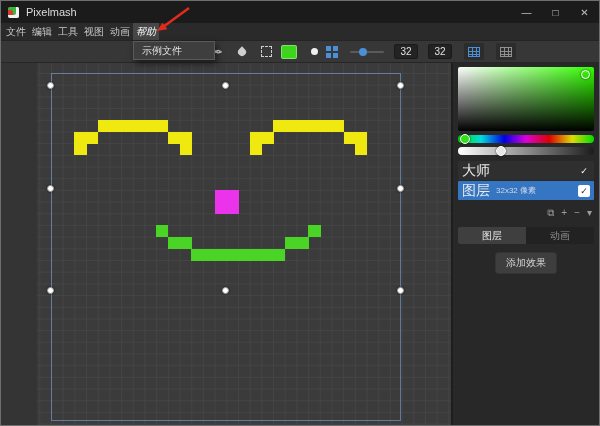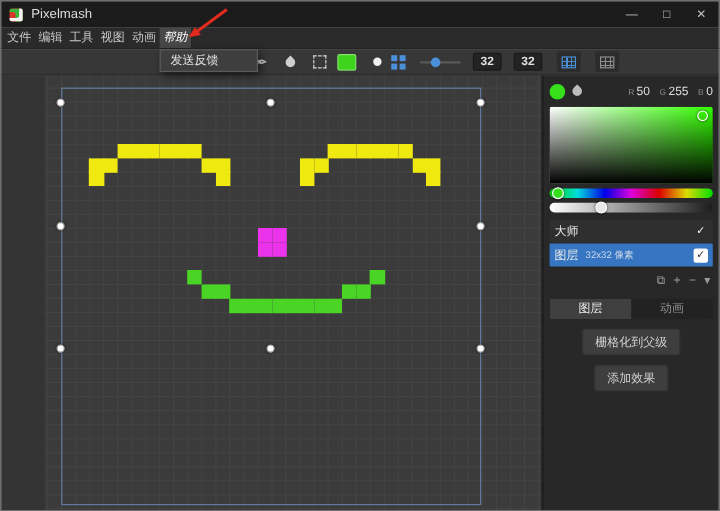--- a/index.html
+++ b/index.html
@@ -34,21 +34,21 @@
   .marquee-icon { width:11px; height:11px; border:1px dashed #cfcfcf; }
   .swatch { width:16px; height:14px; border-radius:2px; border:1px solid rgba(255,255,255,.35); }
   .dot-icon { width:7px; height:7px; border-radius:50%; background:#f0f0f0; margin-left:8px; }
   .transform-icon { width:12px; height:12px; position:relative; margin-left:2px; }
   .transform-icon i { position:absolute; width:5px; height:5px; background:#4a90d9; left:0; top:0;
                       box-shadow:7px 0 0 #4a90d9, 0 7px 0 #4a90d9, 7px 7px 0 #4a90d9; }
   .slider { width:34px; height:14px; position:relative; margin-left:6px; }
   .slider .track { position:absolute; left:0; right:0; top:6px; height:2px; background:#5a5a5a; border-radius:1px; }
   .slider .thumb { position:absolute; left:9px; top:3px; width:8px; height:8px; border-radius:50%; background:#4a90d9; }
   .spin { width:24px; height:15px; background:#232323; border:1px solid #1a1a1a; border-radius:2px;
-          color:#e2e2e2; font-size:10px; text-align:center; line-height:13px; margin-left:4px;font-weight:bold; }
+          color:#e2e2e2; font-size:10px; text-align:center; line-height:13px; margin-left:4px; }
   .icon-btn { width:20px; height:17px; background:#2c2c2c; border-radius:2px; display:flex;
               align-items:center; justify-content:center; margin-left:6px; }
   .grid-glyph { width:12px; height:10px; border:1px solid #4a90d9;
       background-image:linear-gradient(to right, transparent 3px, #4a90d9 3px, #4a90d9 4px, transparent 4px, transparent 7px, #4a90d9 7px, #4a90d9 8px, transparent 8px),
                        linear-gradient(to bottom, transparent 3px, #4a90d9 3px, #4a90d9 4px, transparent 4px, transparent 6px, #4a90d9 6px, #4a90d9 7px, transparent 7px); }
   .grid-glyph.gray { border-color:#8f8f8f;
       background-image:linear-gradient(to right, transparent 3px, #8f8f8f 3px, #8f8f8f 4px, transparent 4px, transparent 7px, #8f8f8f 7px, #8f8f8f 8px, transparent 8px),
                        linear-gradient(to bottom, transparent 3px, #8f8f8f 3px, #8f8f8f 4px, transparent 4px, transparent 6px, #8f8f8f 6px, #8f8f8f 7px, transparent 7px); }
 
   
@@ -86,21 +86,21 @@
   .hue-indicator { position:absolute; left:2px; top:-1px; width:10px; height:10px; border-radius:50%;
                    border:1.5px solid #fff; box-shadow:0 0 2px rgba(0,0,0,.8); }
   .light-bar { height:8px; border-radius:4px; position:relative;
       background:linear-gradient(to right,#ffffff,#1c1c1c); }
   .light-indicator { position:absolute; left:28%; top:-1px; width:10px; height:10px; border-radius:50%;
                      background:#e8e8e8; border:1.5px solid #fff; box-shadow:0 0 2px rgba(0,0,0,.8); }
   .layers-list { margin-top:2px; }
   .layer-row { height:19px; display:flex; align-items:center; padding:0 4px; background:#2f2f2f;
                margin-bottom:1px; border-radius:1px; }
   .layer-row.selected { background:#3575c2; }
-  .layer-name { font-size:10px; color:#e9e9e9;font-family:Liberation Mono, monospace; }
+  .layer-name { font-size:14px; color:#e9e9e9;font-family:Liberation Mono, monospace; }
   .layer-info { font-size:8px; color:#cfd9ea; margin-left:6px; }
   .layer-check { margin-left:auto; width:12px; height:12px; display:flex; align-items:center;
                  justify-content:center; font-size:9px; color:#ffffff; }
   .layer-check.boxed { background:#ffffff; color:#2b2b2b; border-radius:2px; }
   .actions-row { height:16px; display:flex; justify-content:flex-end; align-items:center; gap:7px;
                  padding-right:2px; }
   .action-btn { color:#9c9c9c; font-size:10px; line-height:16px; }
   .tabs { display:flex; height:17px; background:#222222; border-radius:2px; overflow:hidden; margin-top:2px; }
   .tab { flex:1; text-align:center; font-size:10px; line-height:17px; color:#8f8f8f; }
   .tab.active { background:#3f3f3f; color:#ececec; }
@@ -228,38 +228,20 @@
             <div class="handle" style="left: 14px; top: 125.5px;"></div>
             <div class="handle" style="left: 364px; top: 125.5px;"></div>
             <div class="handle" style="left: 14px; top: 228px;"></div>
             <div class="handle" style="left: 189px; top: 228px;"></div>
             <div class="handle" style="left: 364px; top: 228px;"></div>
           </div>
       </div>
     </div>
 
     <div class="side-panel">
-      <div class="color-row">
-        <span class="current-color" style="background: rgb(53, 224, 27);"></span>
-        <span class="panel-dropper"></span>
-        <span class="values">
-          <span class="vg">
-              <span class="vl">R</span>
-              <span class="vv">50</span>
-            </span>
-          <span class="vg">
-              <span class="vl">G</span>
-              <span class="vv">255</span>
-            </span>
-          <span class="vg">
-              <span class="vl">B</span>
-              <span class="vv">0</span>
-            </span>
-        </span>
-      </div>
 
       <div class="sv-box">
         <span class="sv-indicator"></span>
       </div>
       <div class="hue-bar">
         <span class="hue-indicator" id="hue-dot" style="background: rgb(53, 224, 27);"></span>
       </div>
       <div class="light-bar">
         <span class="light-indicator"></span>
       </div>
@@ -281,27 +263,26 @@
         <span class="action-btn">+</span>
         <span class="action-btn">−</span>
         <span class="action-btn">▾</span>
       </div>
 
       <div class="tabs">
         <span class="tab active">图层</span>
         <span class="tab">动画</span>
       </div>
 
-      <span class="panel-button">栅格化到父级</span>
       <span class="panel-button">添加效果</span>
     </div>
   </div>
 
   <div class="dropdown">
-    <div class="dropdown-item">发送反馈</div>
+    <div class="dropdown-item">示例文件</div>
   </div>
 
   <svg class="annotation" viewBox="0 0 95 40">
     <line x1="68" y1="7" x2="42" y2="26" stroke="#e02b1e" stroke-width="2.6"></line>
     <polygon points="36,30 41.5,21.8 46.5,28.2" fill="#e02b1e"></polygon>
   </svg>
 
 </div>
 
 </body></html>

